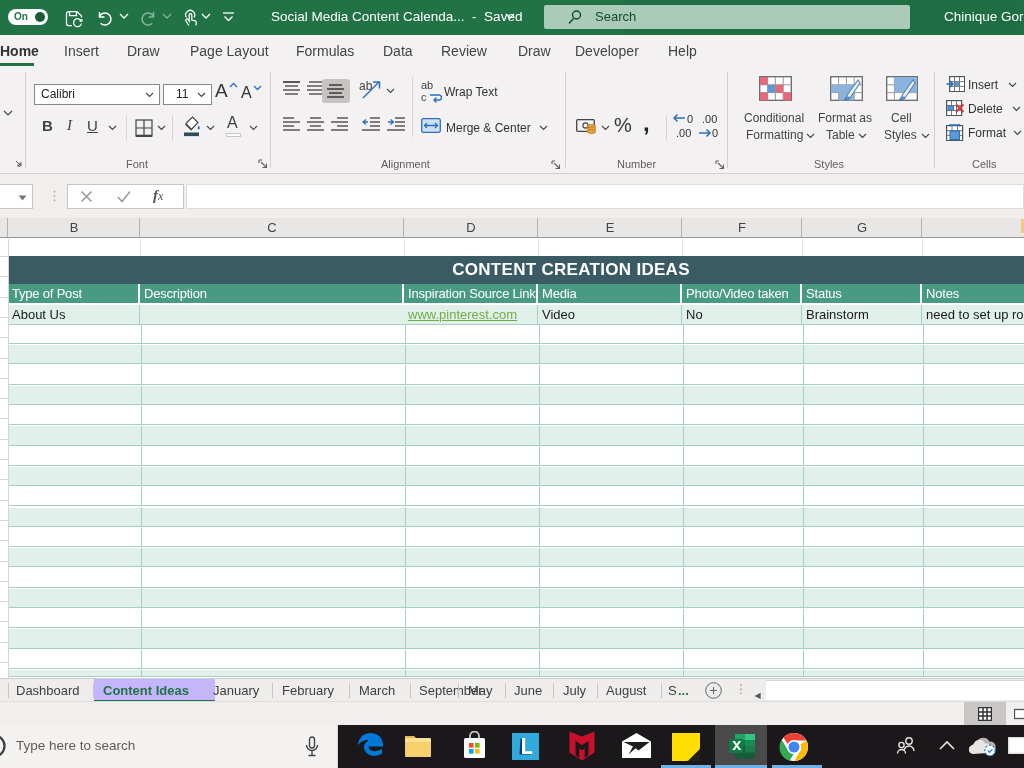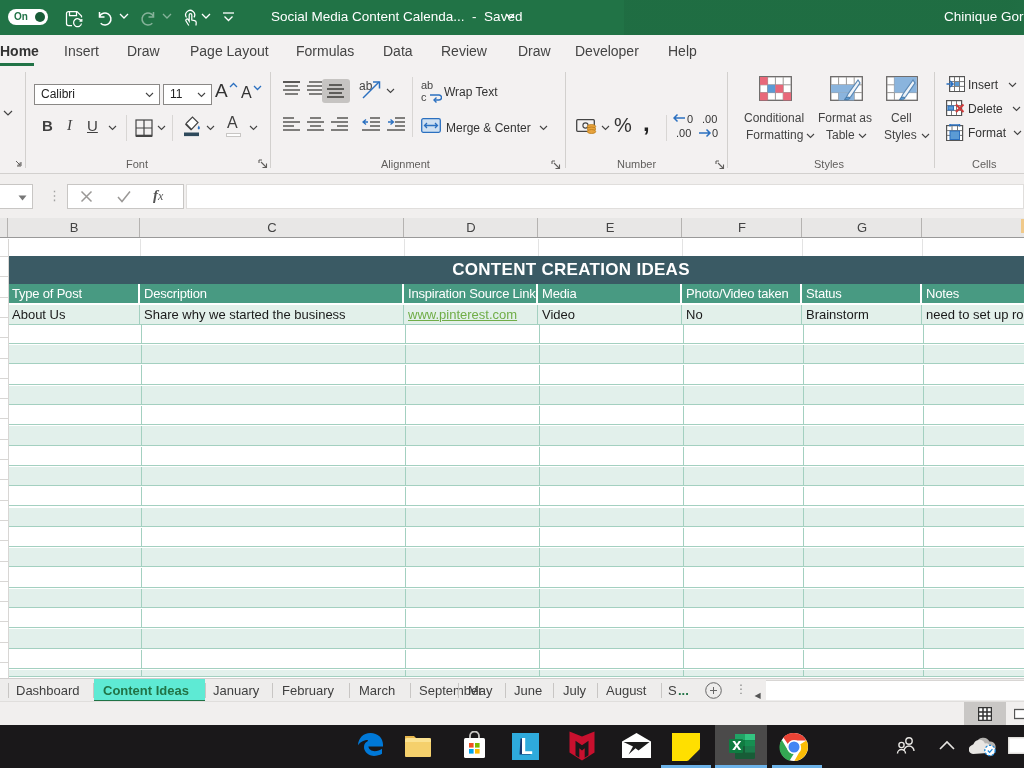--- a/index.html
+++ b/index.html
@@ -72,20 +72,27 @@
       <path d="M1 1 l4 4 4-4"></path>
     </svg>
   <svg class="ticon" style="left:222px;top:12px" width="13" height="10" viewBox="0 0 13 10" fill="none" stroke="#fff" stroke-width="1.3">
       <path d="M1 1 h11"></path>
       <path d="M2.5 4.5 l4 4 4-4"></path>
     </svg>
   <div id="title-text">Social Media Content Calenda...&nbsp;&nbsp;-&nbsp;&nbsp;Saved</div>
   <svg class="ticon" style="left:505px;top:13px" width="10" height="7" viewBox="0 0 10 7" fill="none" stroke="#fff" stroke-width="1.3">
       <path d="M1 1 l4 4 4-4"></path>
     </svg>
+  <div id="searchbox">
+    <svg style="position:absolute;left:23px;top:4px" width="16" height="16" viewBox="0 0 16 16" fill="none" stroke="#124b2e" stroke-width="1.4">
+      <circle cx="9.5" cy="6" r="4"></circle>
+        <path d="M6.5 9.5 L2 14.5"></path>
+    </svg>
+    <span class="stxt">Search</span>
+  </div>
   <div id="username">Chinique Gord</div>
 </div>
 
 <div id="tabrow">
   <span class="rtab" id="tab-home" style="left:0px">Home</span>
   <span class="rtab" style="left:64px">Insert</span>
   <span class="rtab" style="left:127px">Draw</span>
   <span class="rtab" style="left:190px">Page Layout</span>
   <span class="rtab" style="left:296px">Formulas</span>
   <span class="rtab" style="left:383px">Data</span>
@@ -109,21 +116,21 @@
     </svg>
   <div class="gsep" style="left:25px"></div>
 
   <div class="combo" style="left:34px;top:17px;width:126px;height:21px;">
     <span style="position:absolute;left:6px;top:2px">Calibri</span>
     <svg style="position:absolute;right:5px;top:7px" width="9" height="6" viewBox="0 0 9 6" fill="none" stroke="#444" stroke-width="1.1">
         <path d="M1 1 l3.5 3.5 3.5-3.5"></path>
       </svg>
   </div>
   <div class="combo" style="left:163px;top:17px;width:49px;height:21px;">
-    <span style="position:absolute;left:6px;top:2px">11</span>
+    <span style="position:absolute;left:12px;top:2px">11</span>
     <svg style="position:absolute;right:5px;top:7px" width="9" height="6" viewBox="0 0 9 6" fill="none" stroke="#444" stroke-width="1.1">
         <path d="M1 1 l3.5 3.5 3.5-3.5"></path>
       </svg>
   </div>
   <div class="rtxt" style="left:215px;top:13px;font-size:19px;color:#333">A</div>
     <svg class="ric" style="left:229px;top:15px" width="9" height="6" viewBox="0 0 9 6" fill="none" stroke="#2b70c0" stroke-width="1.3">
       <path d="M1 5 l3.5-3.5 3.5 3.5"></path>
     </svg>
   <div class="rtxt" style="left:241px;top:17px;font-size:16px;color:#333">A</div>
     <svg class="ric" style="left:253px;top:18px" width="9" height="6" viewBox="0 0 9 6" fill="none" stroke="#2b70c0" stroke-width="1.3">
@@ -401,21 +408,20 @@
     <div class="hc" style="left:133px;width:262px">Description</div>
     <div class="hc" style="left:397px;width:132px">Inspiration Source Link</div>
     <div class="hc" style="left:531px;width:142px">Media</div>
     <div class="hc" style="left:675px;width:118px">Photo/Video taken</div>
     <div class="hc" style="left:795px;width:118px">Status</div>
     <div class="hc" style="left:915px;width:100px;border-right:none">Notes</div>
   </div>
 
   <div class="drow" style="top:86.5px;background:#e2f0ea">
     <div class="dc" style="left:1px;width:130px">About Us</div>
-    <div class="dc" style="left:133px;width:262px">Share why we started the business</div>
     <div class="dc" style="left:397px;width:132px"><span style="color:#70ad47;text-decoration:underline">www.pinterest.com</span></div>
     <div class="dc" style="left:531px;width:142px">Video</div>
     <div class="dc" style="left:675px;width:118px">No</div>
     <div class="dc" style="left:795px;width:118px">Brainstorm</div>
     <div class="dc" style="left:915px;width:108px;border-right:none">need to set up ro</div>
   </div>
 
   <div id="bandrows">
     <div class="erow" style="top:106.8px;height:19.3px;background:#ffffff">
         <i class="ecol" style="left:132px"></i>
@@ -586,21 +592,21 @@
       <i style="top:423.7px"></i>
       <i style="top:444.0px"></i>
       <i style="top:21px;left:8px;width:1px;height:439px;background:#d8d6d4"></i>
     </div>
 </div>
 
 <div id="sheettabs" style="position:absolute;left:0;top:678px;width:1024px;height:23px;background:#eeedec;border-top:1px solid #d0cecd">
   <div class="tsep" style="left:8px"></div>
   <span class="stab" style="left:16px">Dashboard</span>
   <div class="tsep" style="left:93px"></div>
-  <div style="position:absolute;left:94px;top:0;width:111px;height:23px;background:#5eead4;border-bottom:2px solid #217346">
+  <div style="position:absolute;left:94px;top:0;width:121px;height:23px;background:#c4b5fd;border-bottom:2px solid #217346">
     <span style="position:absolute;left:9px;top:4px;font-size:13px;font-weight:bold;color:#217346;white-space:nowrap">Content Ideas</span>
   </div>
   <div class="tsep" style="left:205px"></div>
   <span class="stab" style="left:213px">January</span>
   <div class="tsep" style="left:272px"></div>
   <span class="stab" style="left:282px">February</span>
   <div class="tsep" style="left:349px"></div>
   <span class="stab" style="left:359px">March</span>
   <div class="tsep" style="left:410px"></div>
   <span class="stab" style="left:419px">September</span>
@@ -631,20 +637,30 @@
       <path d="M5 1 v12 M9 1 v12 M1 5 h12 M1 9 h12" stroke="#333" stroke-width="1.5"></path>
     </svg>
   <div class="abs" style="left:1006px;top:0;width:18px;height:24px;background:#f1efee"></div>
   <svg style="position:absolute;left:1014px;top:5px" width="14" height="14" viewBox="0 0 14 14">
       <rect x="0.5" y="2.5" width="13" height="9" fill="#fff" stroke="#555" stroke-width="1.3"></rect>
     </svg>
 </div>
 
 <div id="taskbar" style="position:absolute;left:0;top:725px;width:1024px;height:43px;background:#1a181a">
 
+  <div class="abs" style="left:0;top:0;width:338px;height:43px;background:#f3f2f1;border-right:1px solid #d8d6d4">
+    <svg style="position:absolute;left:-19px;top:8px" width="26" height="26" viewBox="0 0 26 26" fill="none" stroke="#3a3a3a" stroke-width="2.2">
+        <circle cx="13" cy="13" r="10.5"></circle>
+      </svg>
+    <span style="position:absolute;left:16px;top:13px;font-size:13.5px;color:#5f5d5b">Type here to search</span>
+    <svg style="position:absolute;left:305px;top:11px" width="14" height="21" viewBox="0 0 14 21" fill="none" stroke="#444" stroke-width="1.4">
+        <rect x="4.5" y="1" width="5" height="11" rx="2.5"></rect>
+        <path d="M1.5 9 a5.5 5.5 0 0 0 11 0 M7 14.5 V19 M3.5 19.5 h7"></path>
+      </svg>
+  </div>
 
   <div class="abs" style="left:715px;top:0;width:52px;height:43px;background:#4b4a4a"></div>
 
   <svg class="tk" style="left:356px;top:7px" width="29" height="29" viewBox="0 0 29 29">
     <path d="M14.5 1 C7 1 2.3 6.6 2 13.2 c2.5-3.8 6.5-5.2 10-5.2 l-0.6 1.6 c-2 1-3.4 2.6-3.4 5.4 0 0.8 0.1 1.6 0.3 2.3 1.5 4.6 5.8 6.6 9.7 6.6 2.6 0 5.8-0.8 8-2.2 v-5 c-1.9 1.5-4.7 2.5-7.3 2.5 -3.4 0-5.9-1.8-6.3-4.6 H27 v-2.1 C27 6 21.8 1 14.5 1z" fill="#0078d7"></path>
     <path d="M12.6 11.5 h7.8 c-0.2-2.4-1.7-4-4-4 -2.2 0-3.5 1.7-3.8 4z" fill="#0078d7"></path>
   </svg>
   <svg class="tk" style="left:404px;top:8px" width="28" height="26" viewBox="0 0 28 26">
       <path d="M1 3 h9 l3 3 h-12z" fill="#e8b64c"></path>
       <rect x="1" y="5" width="26" height="19" rx="1" fill="#f5d06c"></rect>

